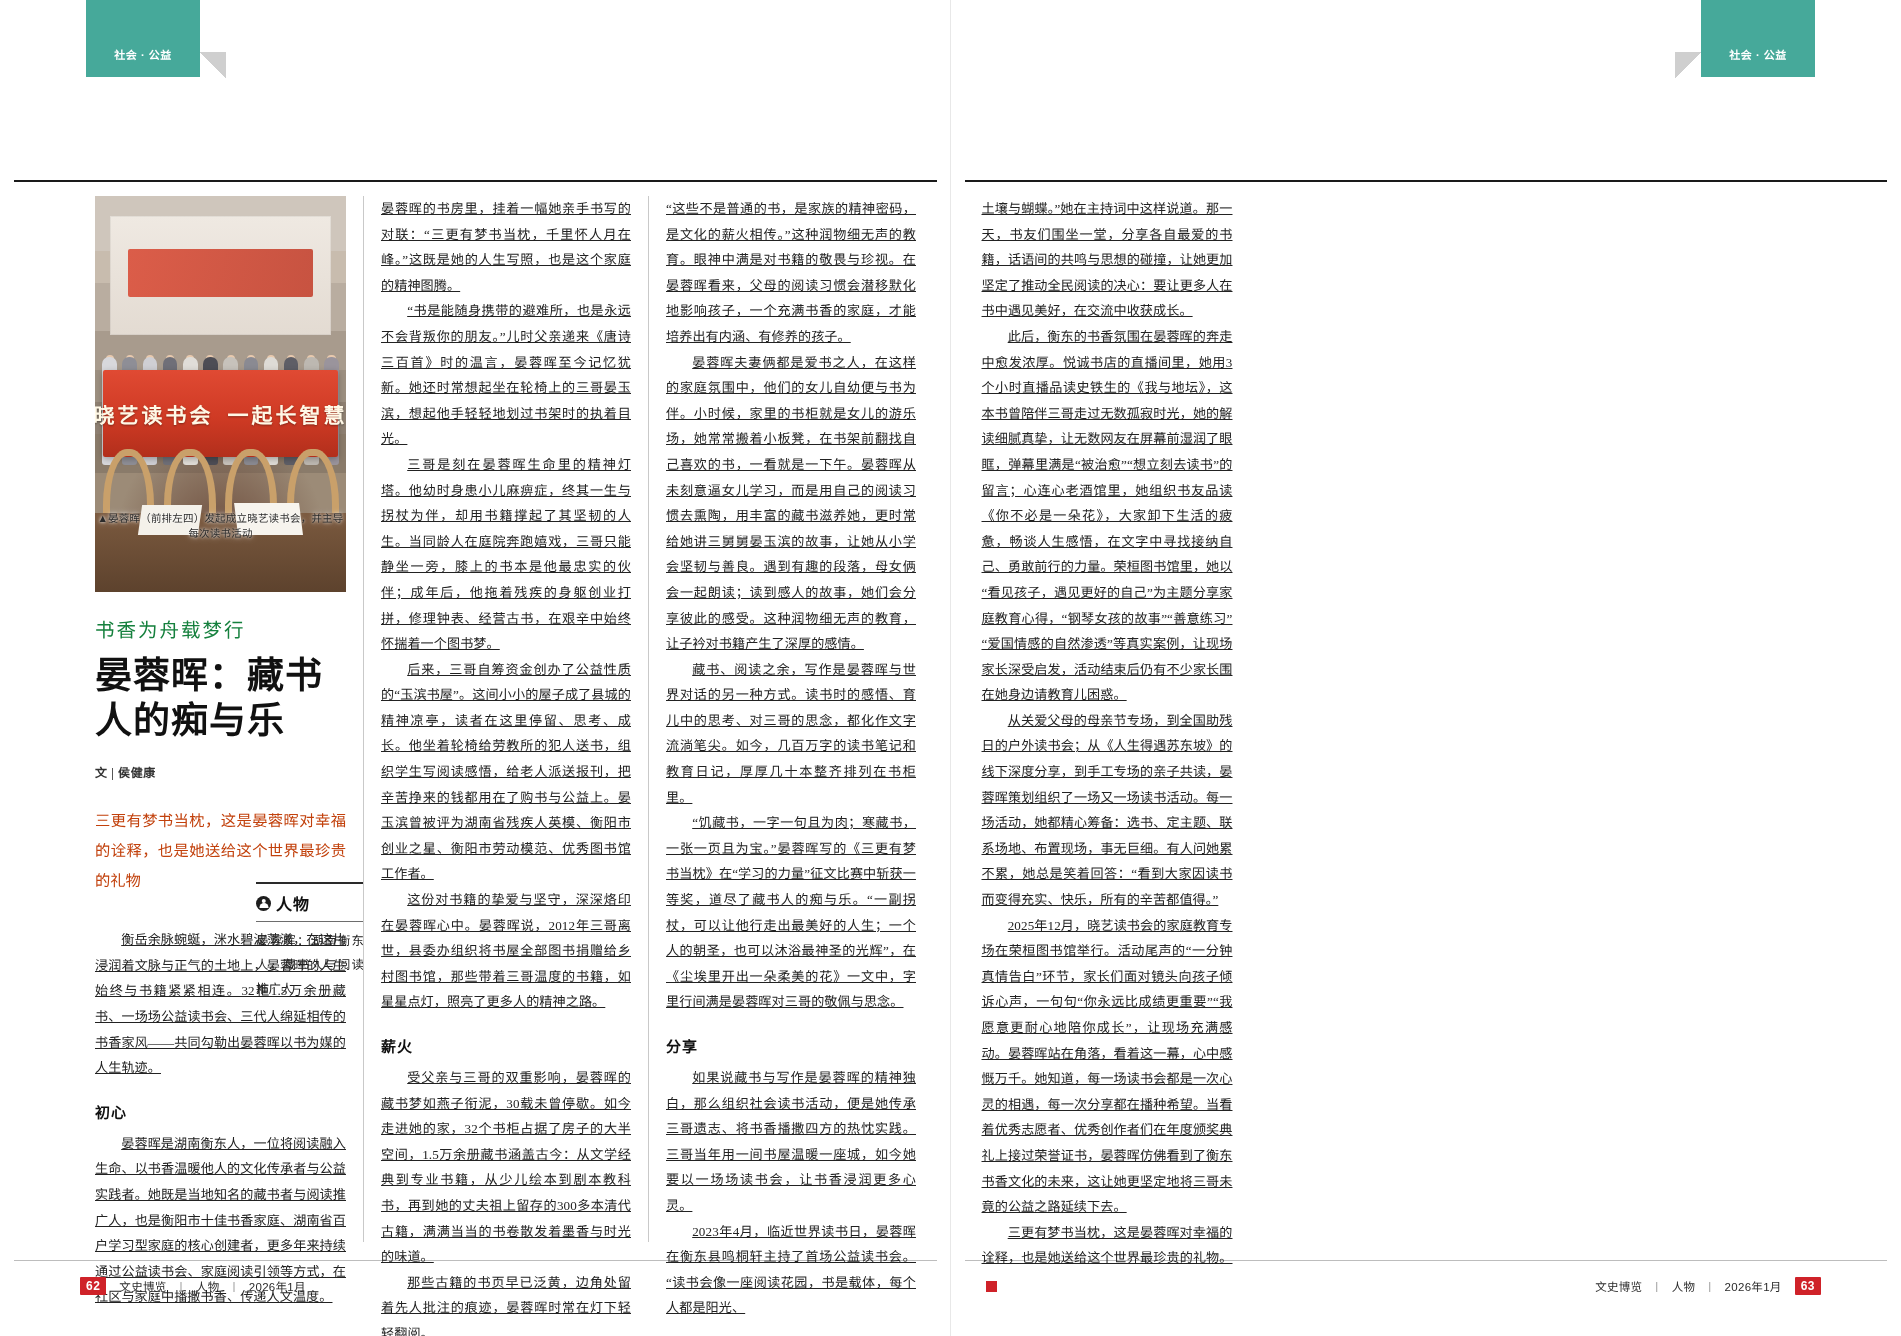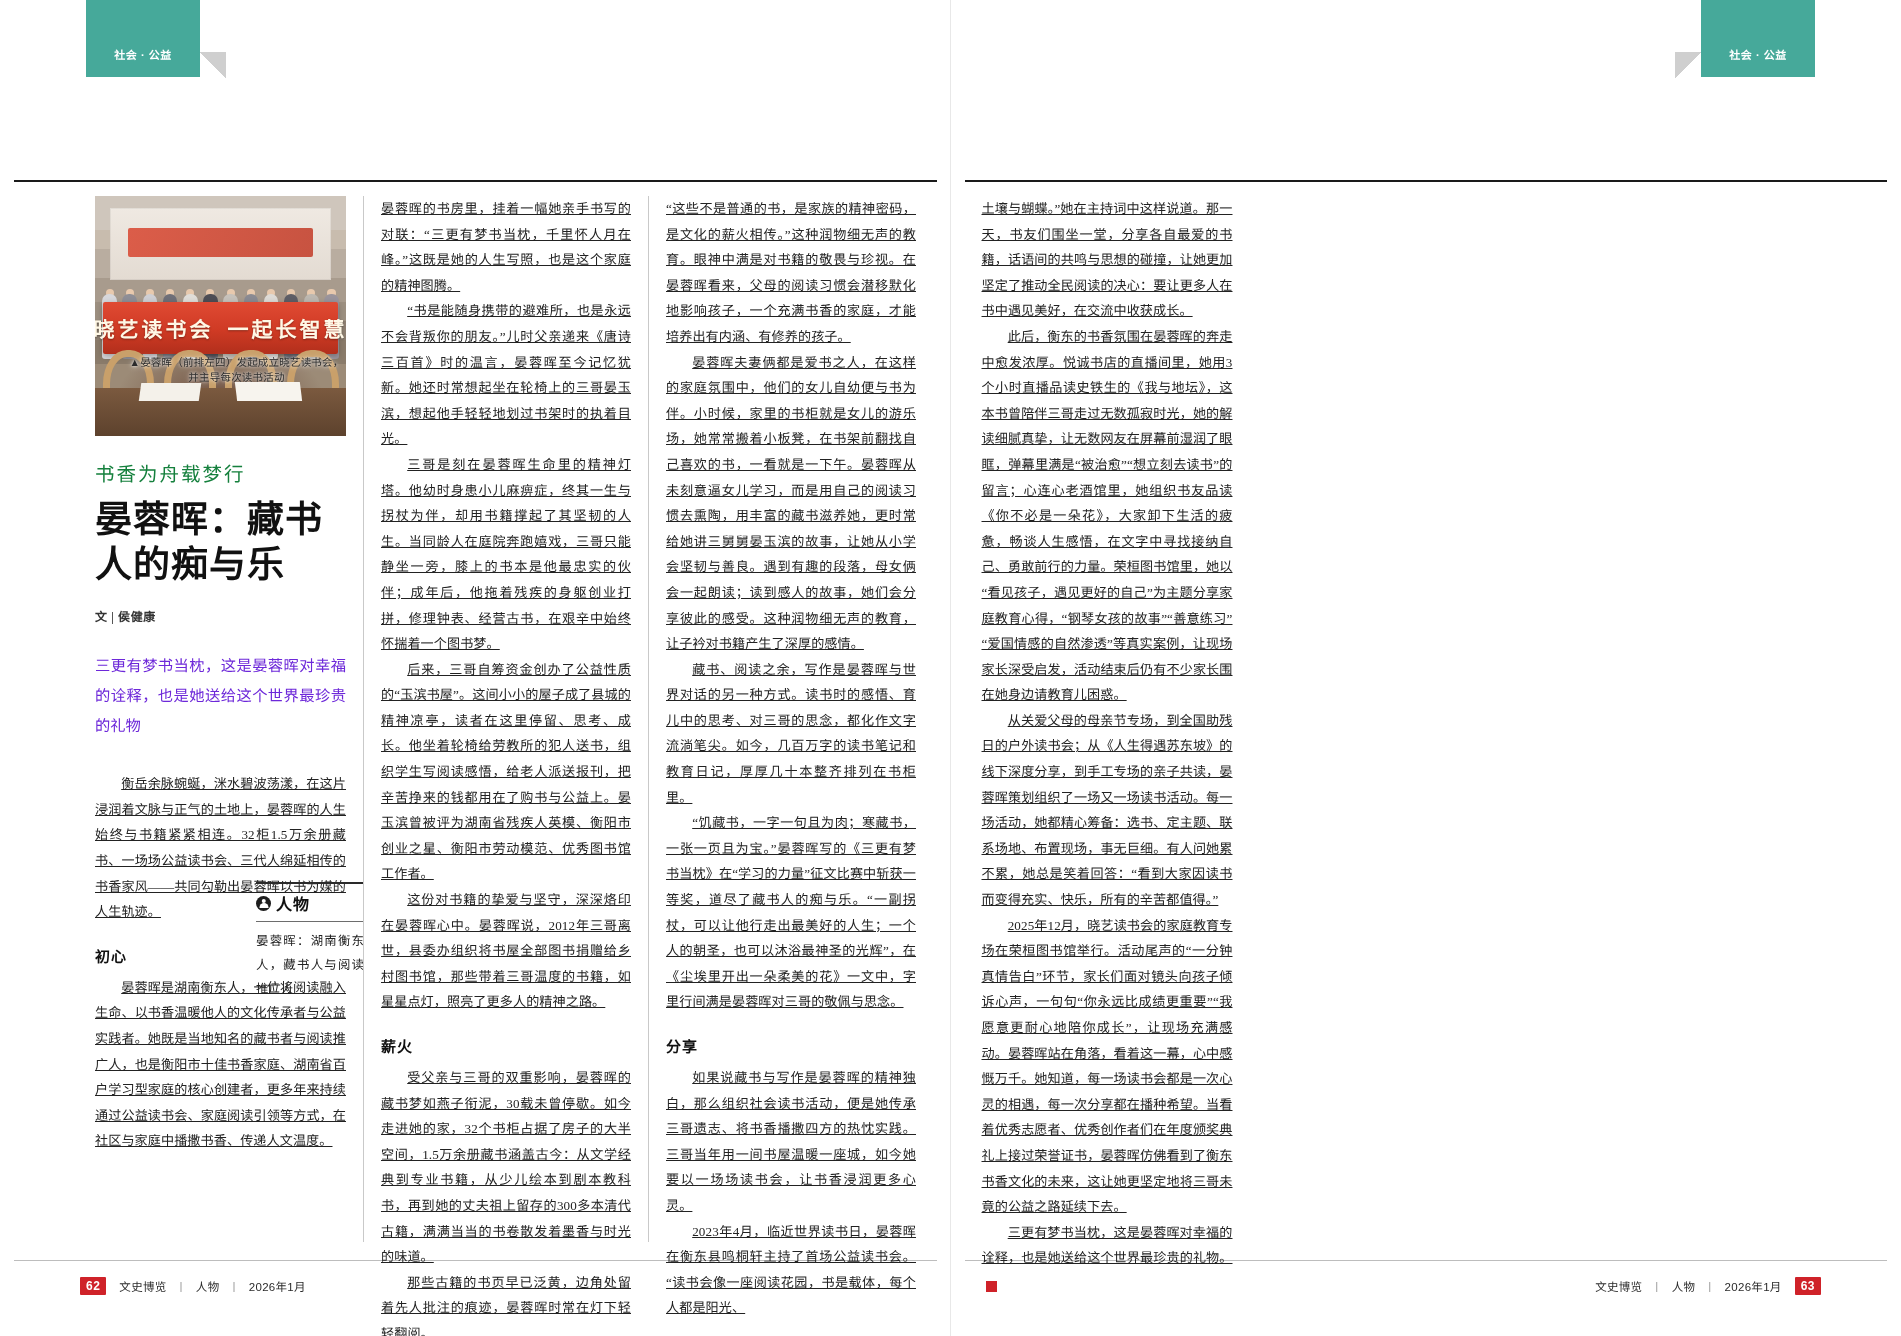--- a/index.html
+++ b/index.html
@@ -82,21 +82,21 @@
     text-justify:inter-ideograph;
     color:#222;
     text-indent:2em;
     letter-spacing:.1px;
     text-decoration:underline;
   }
   p.body.noindent { text-indent:0; }
 
   
   .photo-wrap {
-    position:relative; width:100%; height:240px;
+    position:relative; width:100%; height:396px;
     margin-bottom:22px; overflow:hidden;
     background:#d8d2cb;
   }
   .photo {
     position:absolute; inset:0;
     background:
       radial-gradient(ellipse 70% 50% at 50% 88%, #6b4a3a 0%, rgba(107,74,58,0) 60%),
       linear-gradient(to bottom,
         #cfc6bc 0 14%,
         #c8bcae 14% 22%,
@@ -174,43 +174,42 @@
   .ph-table::after{
     content:""; position:absolute; left:56%; top:-12%; width:26%; height:40%;
     background:#f7f4ee; transform:skewX(7deg);
   }
   .photo-caption {
     position:absolute; left:0; right:0; bottom:52px;
     text-align:center;
     font-family:"Liberation Sans","DejaVu Sans",sans-serif;
     font-size:10.5px; color:#2b2b2b; letter-spacing:.2px;
     text-shadow:0 0 3px rgba(255,255,255,.85),0 0 6px rgba(255,255,255,.7);
-    padding-left:32px;
   }
 
   
   .kicker {
     font-family:"Liberation Sans","DejaVu Sans",sans-serif;
     font-size:19.5px; color:#15803d; letter-spacing:2px;
     margin-bottom:10px;
   }
   .headline {
     font-family:"Liberation Sans","DejaVu Sans",sans-serif;
     font-weight:700; font-size:37px; color:#111;
     letter-spacing:1px; line-height:1.22;
     margin-bottom:20px;
   }
   .byline {
     font-family:"Liberation Serif","DejaVu Serif",serif;
     font-size:12px; color:#333; letter-spacing:.6px;
     margin-bottom:26px; font-weight:700;
   }
   .standfirst {
-    font-family:Liberation Serif, serif;
-    font-size:15.3px; line-height:30px; color:#6d28d9;
+    font-family:Liberation Mono, monospace;
+    font-size:15.3px; line-height:30px; color:#c2410c;
     text-align:justify; text-justify:inter-ideograph;
     margin-bottom:30px;
   }
 
   
   .sec-head {
     font-family:"Liberation Sans","DejaVu Sans",sans-serif;
     font-weight:700; font-size:15px; color:#111;
     letter-spacing:1px;
     margin:20px 0 9px;

